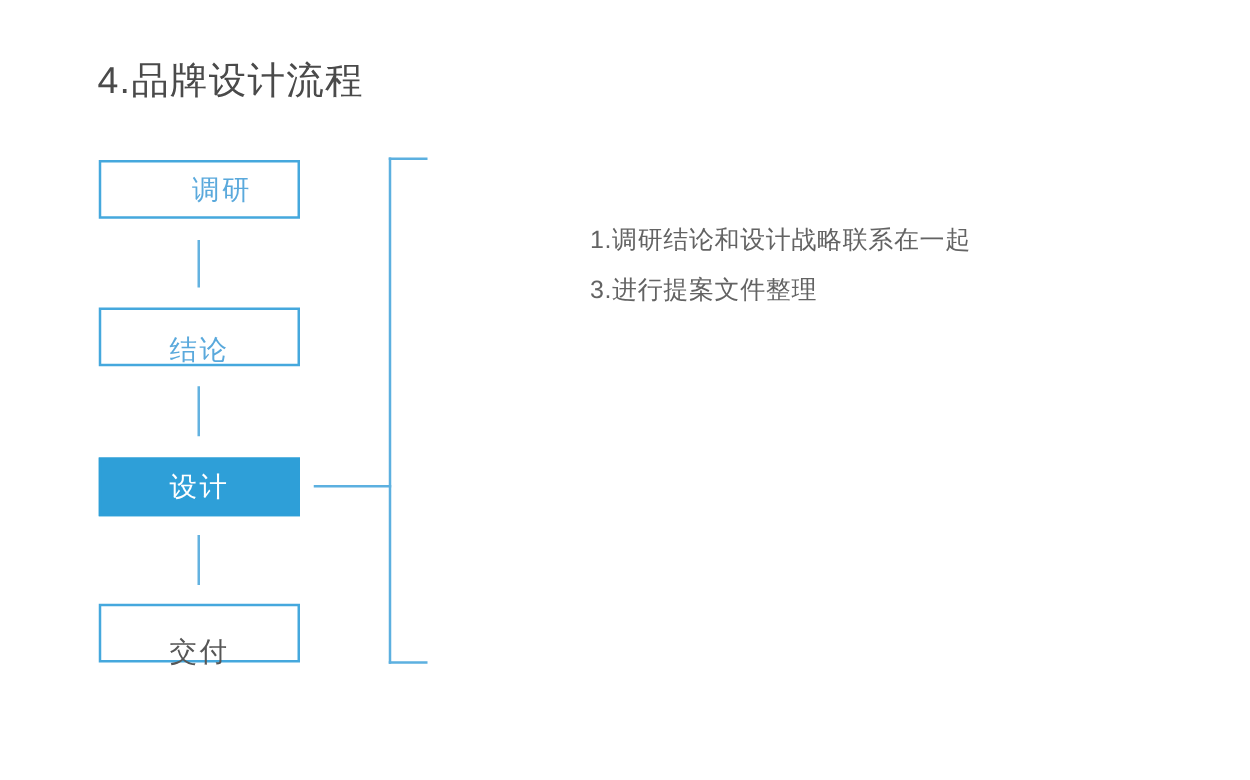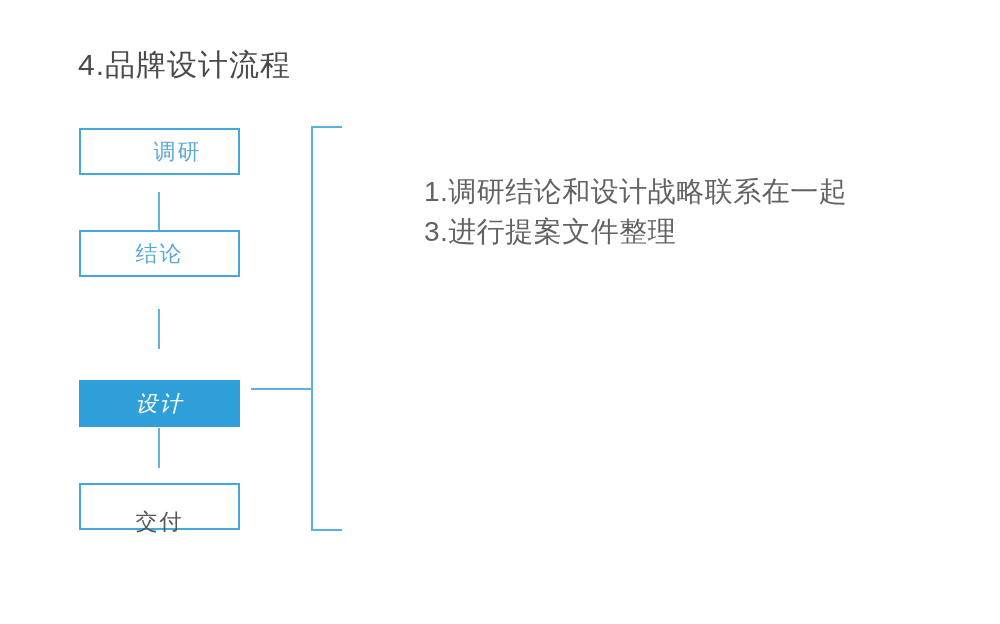--- a/index.html
+++ b/index.html
@@ -56,22 +56,22 @@
     margin-top: 30px;
   }
   .flow-box.active {
     background: #2e9fd8;
     border-color: #2e9fd8;
   }
   .flow-box.active .box-label {
     color: #ffffff;
   }
   #box-research { top: 128px; padding-left: 36px; }
-  #box-conclusion { top: 230px; }
-  #box-design { top: 380px; font-style: italic; }
+  #box-conclusion { top: 246px; align-items: flex-end; }
+  #box-design { top: 366px; }
   #box-delivery { top: 483px; }
 
   
   .connector {
     position: absolute;
     left: 158px;
     width: 2px;
     background: #63b2e0;
   }
   #connector-1 { top: 192px; height: 38px; }
@@ -121,25 +121,26 @@
   }
 
   
   #step-list {
     position: absolute;
     left: 424px;
     top: 172px;
     width: 520px;
   }
   #step-list .step-item {
-    font-size: 28px;
+    font-size: 20px;
     line-height: 40px;
     color: #636363;
     white-space: nowrap;
     letter-spacing: 0.5px;
+    margin-left: 48px;
   }
 </style>
 </head>
 <body>
 
 <div id="slide">
 
   <div id="slide-title">4.品牌设计流程</div>
 
   <div>

